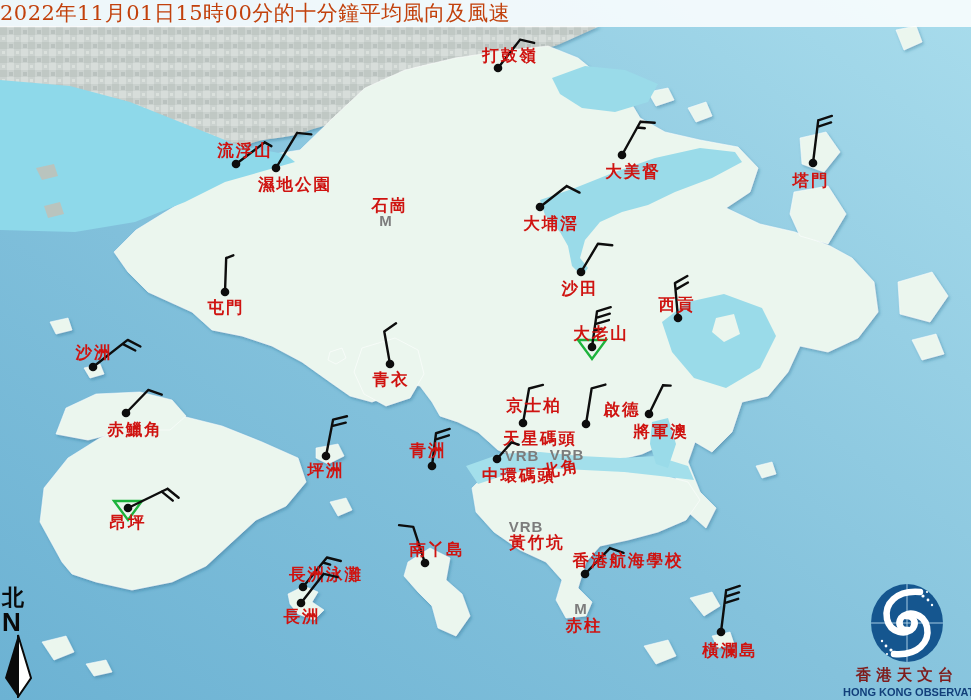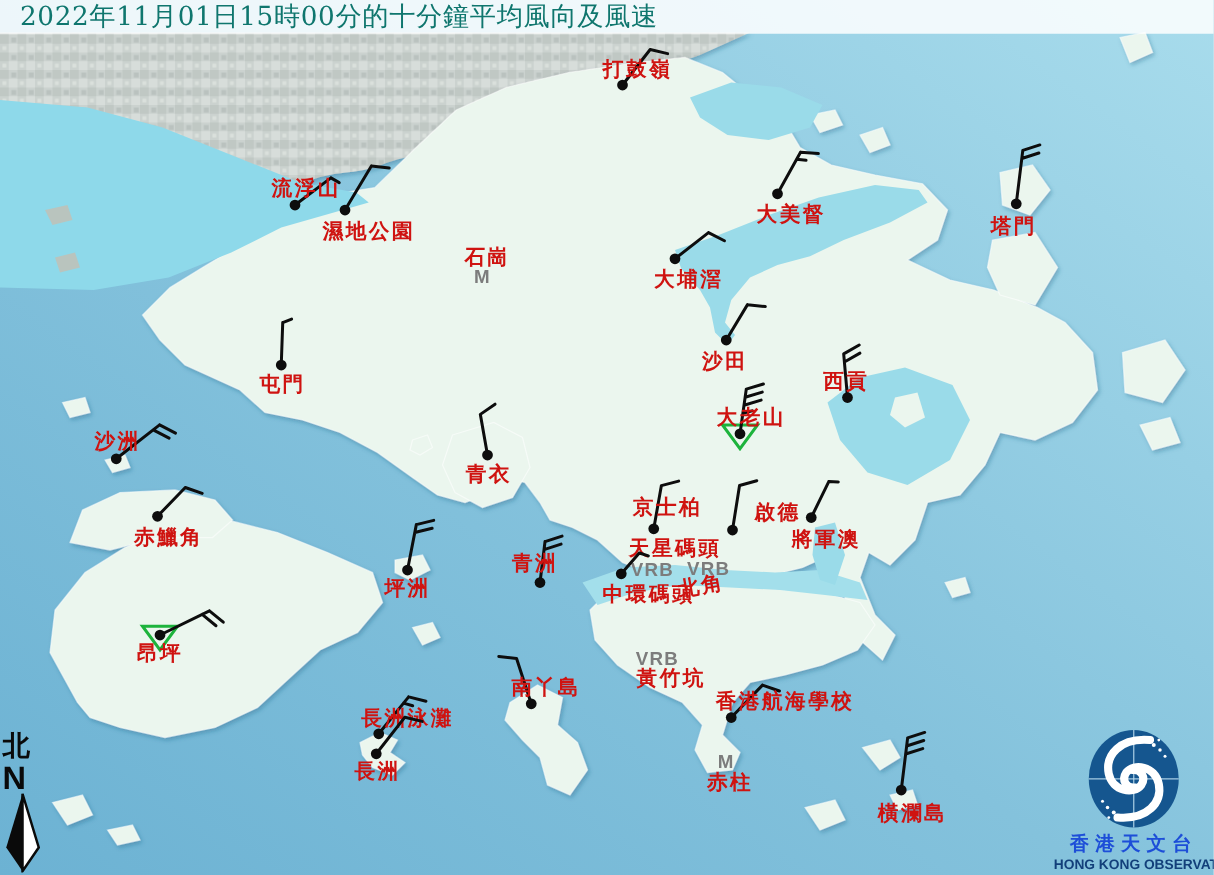--- a/index.html
+++ b/index.html
@@ -3,40 +3,40 @@
 <meta charset="utf-8">
 <style>
   html,body{margin:0;padding:0;background:#dfe9ee;}
   .stage{position:relative;width:971px;height:700px;overflow:hidden;
          font-family:"DejaVu Sans","Liberation Sans",sans-serif;}
   .stage svg{display:block;}
   .layer{position:absolute;left:0;top:0;}
   
   .titlebar{position:absolute;left:0;top:0;width:971px;height:27px;
             background:rgba(255,255,255,.85);z-index:6;}
-  .titlebar span{display:block;line-height:27px;padding-left:16px;color:#0f766e;
+  .titlebar span{display:block;line-height:27px;padding-left:0;color:#c2410c;
             font-family:"DejaVu Serif","Liberation Serif",serif;
             font-size:21px;letter-spacing:.5px;white-space:nowrap;}
   
   .st-label{font-family:"DejaVu Serif","Liberation Serif",serif;font-weight:bold;
             font-size:16.5px;letter-spacing:2px;fill:#cf1310;text-anchor:middle;}
   .st-ann{font-family:"Liberation Sans","DejaVu Sans",sans-serif;font-weight:bold;
           font-size:15px;fill:#7c7c7c;text-anchor:middle;letter-spacing:1px;}
   .barb{stroke:#0d0d0d;stroke-width:2.4;fill:none;stroke-linecap:round;}
   .dot{fill:#0d0d0d;}
   .tri{fill:none;stroke:#1db33c;stroke-width:2.4;stroke-linejoin:miter;}
   
   .compass{position:absolute;left:2px;top:586px;z-index:6;width:40px;text-align:left;}
   .compass .zh{font-size:22px;font-weight:bold;color:#0a0a0a;line-height:24px;
                font-family:"DejaVu Sans",sans-serif;}
   .compass .en{font-size:26px;font-weight:bold;color:#0a0a0a;line-height:24px;
                font-family:"Liberation Sans",sans-serif;}
   
   .logo{position:absolute;left:843px;top:582px;width:128px;z-index:6;text-align:center;}
-  .logo .zh{font-size:15.5px;font-weight:bold;color:#1d4ed8;letter-spacing:5px;
+  .logo .zh{font-size:15.5px;font-weight:bold;color:#7f1d1d;letter-spacing:5px;
             margin-top:1px;font-family:"DejaVu Sans",sans-serif;white-space:nowrap;}
   .logo .en{font-size:11px;font-weight:bold;color:#123f7a;letter-spacing:0;
             font-family:"Liberation Sans",sans-serif;white-space:nowrap;}
 </style>
 </head>
 <body>
 
 <div class="stage">
 
   <svg class="layer" width="971" height="700" viewBox="0 0 971 700">

